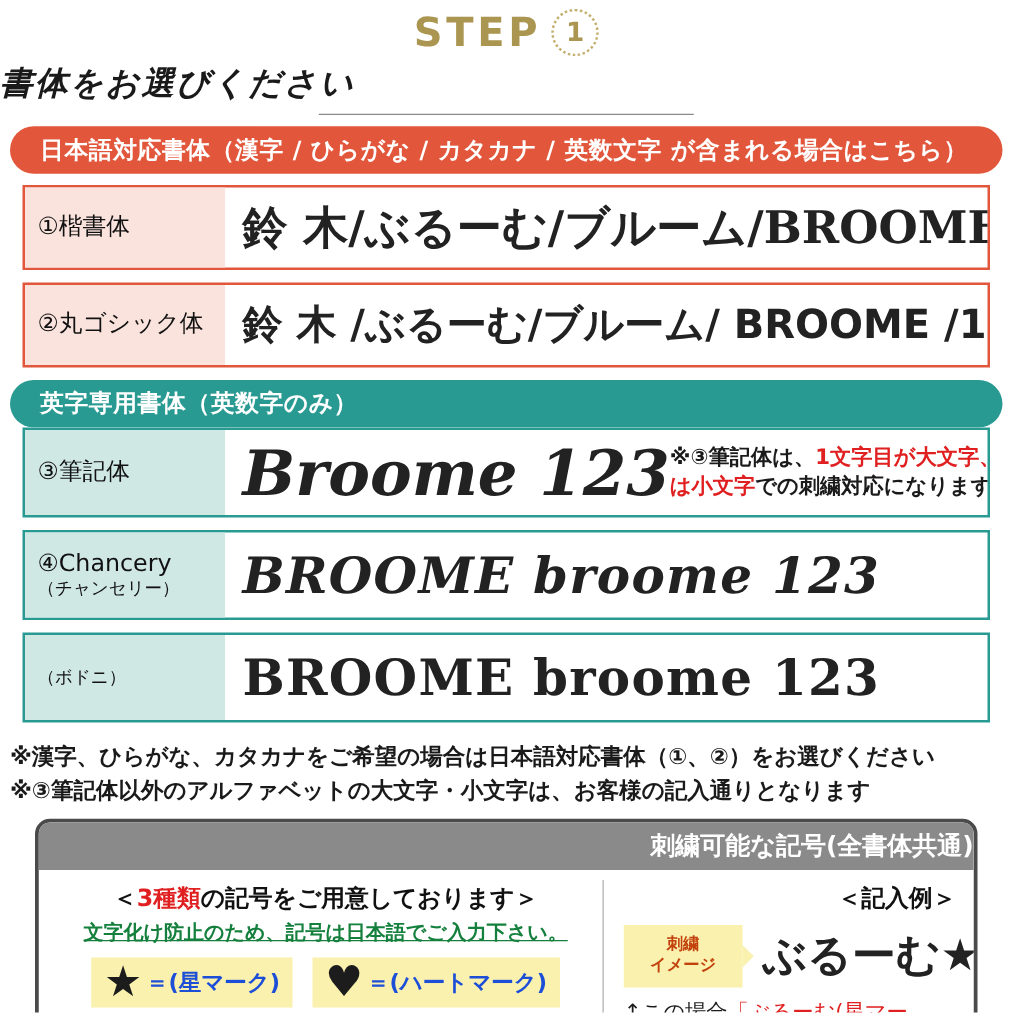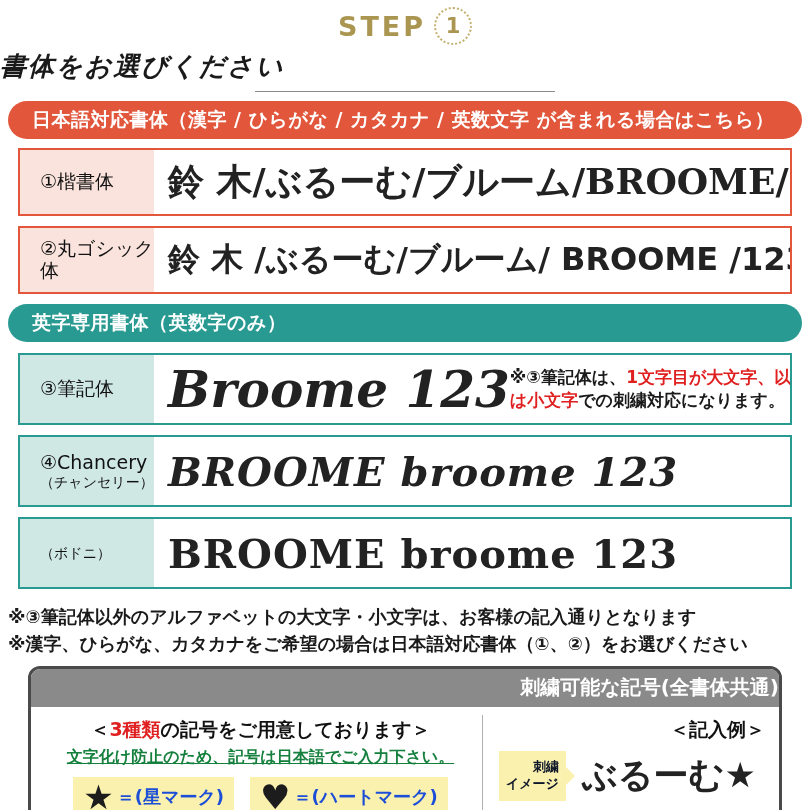--- a/index.html
+++ b/index.html
@@ -4,42 +4,42 @@
 <style>
   html,body{margin:0;padding:0;}
   body{
     width:810px;height:810px;background:#ffffff;
     font-family:"DejaVu Sans","Liberation Sans",sans-serif;
     color:#222;overflow:hidden;
   }
   
   .header{padding-top:5px;}
   .step-row{display:flex;justify-content:center;align-items:center;gap:8px;height:42px;}
-  .step-text{color:#ab9651;font-weight:bold;font-size:27px;letter-spacing:3px;}
+  .step-text{color:#ab9651;font-weight:bold;font-size:32px;letter-spacing:3px;}
   .step-circle{
     width:34px;height:34px;border:2px dotted #c4b06e;border-radius:50%;
     display:flex;align-items:center;justify-content:center;
     color:#ab9651;font-size:21px;font-weight:bold;flex:none;
   }
   .page-title{text-align:left;font-size:26px;font-weight:bold;letter-spacing:2px;color:#1a1a1a;margin-top:2px;font-style:italic;}
   .title-underline{width:300px;height:1px;background:#8a8a8a;margin:7px auto 9px;}
   
   .banner{
     margin:0 8px;height:38px;border-radius:20px;display:flex;align-items:center;
     padding-left:24px;color:#fff;font-weight:bold;font-size:19px;letter-spacing:.5px;box-sizing:border-box;
   }
   .banner.red{background:#e2573c;margin-bottom:9px;}
-  .banner.teal{background:#289a92;margin-top:10px;margin-bottom:11px;}
+  .banner.teal{background:#289a92;margin-top:10px;}
   
   .font-row{margin:0 18px 10px;border:2px solid;display:flex;background:#fff;}
   .font-row.red-b{border-color:#e2573c;height:64px;}
   .font-row.teal-b{border-color:#289a92;height:68px;}
   .row-label{
-    width:134px;flex:none;display:flex;flex-direction:column;justify-content:center;
-    padding-left:20px;box-sizing:border-box;font-size:19px;color:#111;line-height:1.15;
+    width:160px;flex:none;display:flex;flex-direction:column;justify-content:center;
+    padding-left:10px;box-sizing:border-box;font-size:19px;color:#111;line-height:1.15;
   }
   .red-b .row-label{background:#fae3dc;}
   .teal-b .row-label{background:#cfe8e4;}
   .row-sublabel{font-size:14px;}
   .row-sample{flex:1;display:flex;align-items:center;padding-left:14px;overflow:hidden;}
   .sample-kaisho{font-family:"DejaVu Serif","Liberation Serif",serif;font-weight:bold;font-size:36px;white-space:nowrap;}
   .sample-gothic{font-family:"DejaVu Sans","Liberation Sans",sans-serif;font-weight:bold;font-size:32px;white-space:nowrap;}
   .sample-script{font-family:"DejaVu Serif","Liberation Serif",serif;font-style:italic;font-weight:bold;font-size:50px;white-space:nowrap;}
   .sample-chancery{font-family:"DejaVu Serif","Liberation Serif",serif;font-style:italic;font-weight:bold;font-size:40px;letter-spacing:1px;white-space:nowrap;}
   .sample-bodoni{font-family:"DejaVu Serif","Liberation Serif",serif;font-weight:bold;font-size:40px;letter-spacing:1px;white-space:nowrap;}
@@ -61,22 +61,22 @@
     text-align:center;color:#15803d;font-size:16px;font-weight:bold;
     text-decoration:underline;margin-top:4px;
   }
   .sym-grid{display:flex;justify-content:center;gap:16px;margin-top:9px;}
   .sym-item{background:#f9f1ad;display:flex;align-items:center;padding:3px 10px;gap:3px;}
   .sym-glyph{font-size:34px;line-height:1;color:#1c1c1c;}
   .sym-label{font-weight:bold;font-size:18px;color:#1d4ed8;}
   .example-title{text-align:right;font-weight:bold;font-size:19px;color:#111;}
   .example-row{display:flex;align-items:center;margin-top:8px;}
   .stitch-tag{
-    background:#f9f1ad;font-size:13px;font-weight:bold;text-align:right;
-    padding:8px 7px;position:relative;line-height:1.3;flex:none;color:#0f172a;
+    background:#f9f1ad;font-size:13px;font-weight:bold;text-align:center;
+    padding:8px 21px;position:relative;line-height:1.3;flex:none;color:#c2410c;
   }
   .stitch-tag::after{
     content:"";position:absolute;right:-9px;top:50%;transform:translateY(-50%);
     border-top:9px solid transparent;border-bottom:9px solid transparent;border-left:9px solid #f9f1ad;
   }
   .example-text{font-weight:bold;font-size:35px;margin-left:16px;white-space:nowrap;}
   .example-caption{font-size:17px;margin-top:8px;line-height:1.45;color:#1a1a1a;}
   .caption-red{color:#e02020;text-decoration:underline;}
 </style>
 </head>
@@ -144,22 +144,22 @@
 <div class="font-row teal-b">
   <div class="row-label">
     <span class="row-sublabel">（ボドニ）</span>
   </div>
   <div class="row-sample">
     <span class="sample-bodoni">BROOME broome 123</span>
   </div>
 </div>
 
 <div class="notes">
+  <div>※漢字、ひらがな、カタカナをご希望の場合は日本語対応書体（①、②）をお選びください</div>
   <div>※③筆記体以外のアルファベットの大文字・小文字は、お客様の記入通りとなります</div>
-  <div>※漢字、ひらがな、カタカナをご希望の場合は日本語対応書体（①、②）をお選びください</div>
 </div>
 
 <div class="symbols-box">
   <div class="symbols-header">刺繍可能な記号(全書体共通)</div>
   <div class="symbols-body">
 
     <div class="symbols-left">
       <div class="sym-title">
         <span>＜</span><span class="red-text">3種類</span><span>の記号をご用意しております＞</span>
       </div>

